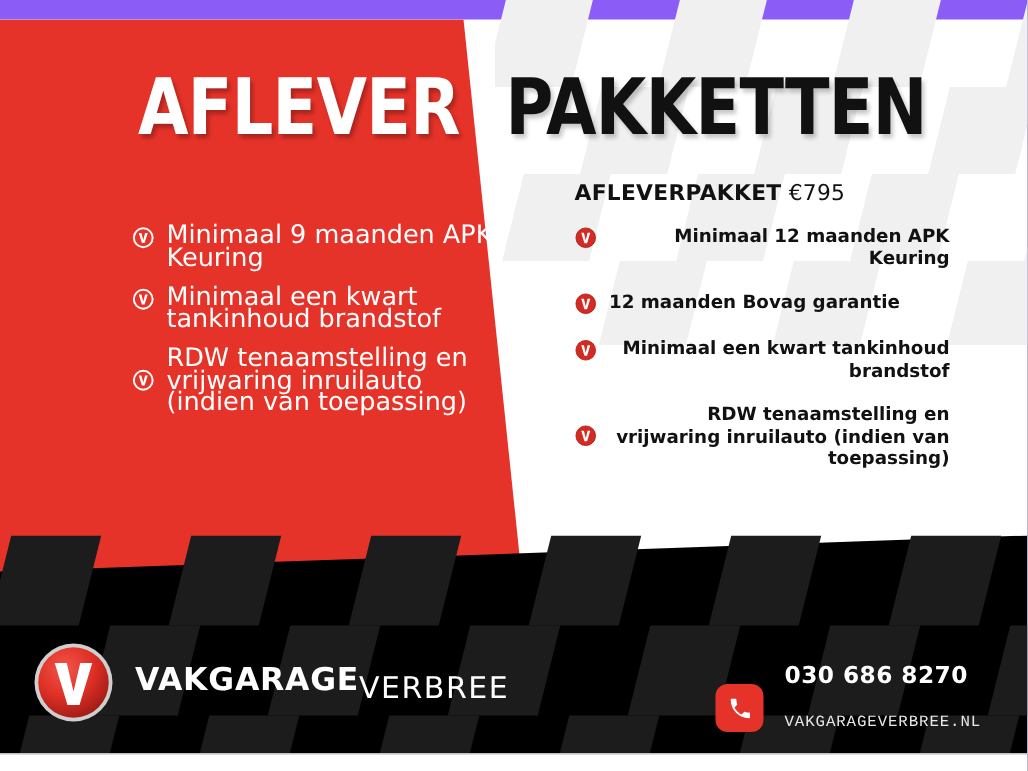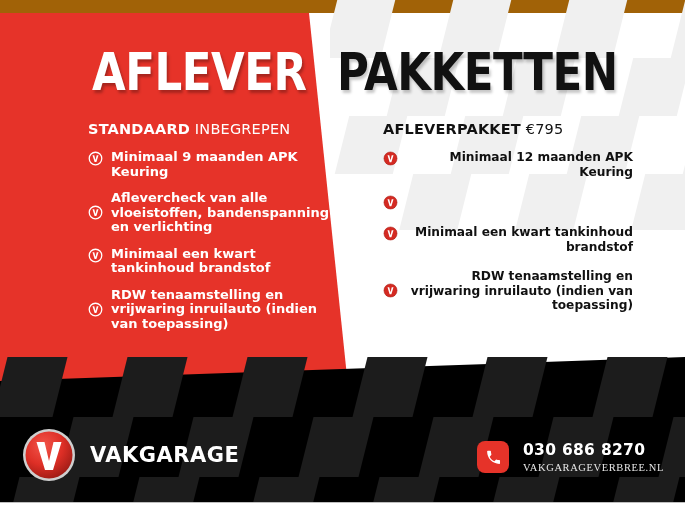--- a/index.html
+++ b/index.html
@@ -9,21 +9,21 @@
   }
   body {
     font-family: "Liberation Sans", sans-serif;
   }
 
   #poster {
     position: relative;
     width: 685px;
     height: 514px;
     overflow: hidden;
-    background: #a16207;
+    background: #8b5cf6;
   }
 
   
 
   .white-base {
     position: absolute;
     left: 0; top: 13px;
     width: 685px; height: 489px;
     background: #ffffff;
   }
@@ -148,22 +148,22 @@
   .item .bullet {
     flex: 0 0 auto;
     width: 15px;
     height: 15px;
     margin-right: 8px;
     margin-top: 1px;
     display: block;
   }
   .list-left .item .txt {
     color: #ffffff;
-    font-weight: bold;
-    font-size: 13px;
+    font-weight: normal;
+    font-size: 17px;
     line-height: 14.5px;
     font-family: "DejaVu Sans", sans-serif;
   }
   .list-right .item .txt {
     color: #111111;
     font-weight: bold;
     font-size: 12.2px;
     line-height: 14.5px;
     font-family: "DejaVu Sans", sans-serif;
   }
@@ -231,22 +231,22 @@
     color: #ffffff;
     font-weight: bold;
     font-size: 15.5px;
     letter-spacing: 0.3px;
     font-family: "DejaVu Sans", sans-serif;
   }
   .contact-text .site {
     color: #e8e8e8;
     font-size: 10.5px;
     letter-spacing: 0.6px;
-    margin-top: 3px;
-    font-family: Liberation Serif, serif;
+    margin-top: 17px;
+    font-family: Liberation Mono, monospace;
   }
 </style>
 </head>
 <body>
 
 <div id="poster">
 
   <div class="white-base"></div>
 
   <div class="checker-light" id="checkerLight">
@@ -291,43 +291,33 @@
       <div class="sq" style="width: 60px; height: 60px; left: 612px; top: 120px;"></div>
     </div>
 
   <div class="bottom-strip"></div>
 
   <div class="headline">
     <div class="word w-left">AFLEVER</div>
     <div class="word w-right">PAKKETTEN</div>
   </div>
 
-  <div class="subhead subhead-left">
-    <span class="strong">STANDAARD</span><span> </span><span class="light">INBEGREPEN</span>
-  </div>
 
   <div class="subhead subhead-right">
     <span class="strong">AFLEVERPAKKET</span><span> </span><span class="light">€795</span>
   </div>
 
   <div class="list list-left" id="listLeft">
       <div class="item">
         <span class="bullet"><svg viewBox="0 0 22 22">
   <circle cx="11" cy="11" r="9.2" fill="none" stroke="#ffffff" stroke-width="1.9"></circle>
   <path d="M6.6 6.4 L9.2 6.4 L11 13.2 L12.8 6.4 L15.4 6.4 L12.3 16.2 L9.7 16.2 Z" fill="#ffffff"></path>
 </svg></span>
         <span class="txt">Minimaal 9 maanden APK Keuring</span>
       </div>
-      <div class="item center">
-        <span class="bullet"><svg viewBox="0 0 22 22">
-  <circle cx="11" cy="11" r="9.2" fill="none" stroke="#ffffff" stroke-width="1.9"></circle>
-  <path d="M6.6 6.4 L9.2 6.4 L11 13.2 L12.8 6.4 L15.4 6.4 L12.3 16.2 L9.7 16.2 Z" fill="#ffffff"></path>
-</svg></span>
-        <span class="txt">Aflevercheck van alle vloeistoffen, bandenspanning en verlichting</span>
-      </div>
       <div class="item">
         <span class="bullet"><svg viewBox="0 0 22 22">
   <circle cx="11" cy="11" r="9.2" fill="none" stroke="#ffffff" stroke-width="1.9"></circle>
   <path d="M6.6 6.4 L9.2 6.4 L11 13.2 L12.8 6.4 L15.4 6.4 L12.3 16.2 L9.7 16.2 Z" fill="#ffffff"></path>
 </svg></span>
         <span class="txt">Minimaal een kwart tankinhoud brandstof</span>
       </div>
       <div class="item center">
         <span class="bullet"><svg viewBox="0 0 22 22">
   <circle cx="11" cy="11" r="9.2" fill="none" stroke="#ffffff" stroke-width="1.9"></circle>
@@ -345,20 +335,21 @@
   <path d="M6.6 6.2 L9.2 6.2 L11 13.4 L12.8 6.2 L15.4 6.2 L12.3 16.4 L9.7 16.4 Z" fill="#ffffff"></path>
 </svg></span>
         <span class="txt">Minimaal 12 maanden APK Keuring</span>
       </div>
       <div class="item">
         <span class="bullet"><svg viewBox="0 0 22 22">
   <circle cx="11" cy="11" r="9.6" fill="#d42a22"></circle>
   <circle cx="11" cy="11" r="9.6" fill="none" stroke="#a81d17" stroke-width="0.8"></circle>
   <path d="M6.6 6.2 L9.2 6.2 L11 13.4 L12.8 6.2 L15.4 6.2 L12.3 16.4 L9.7 16.4 Z" fill="#ffffff"></path>
 </svg></span>
+        <span class="txt">12 maanden Bovag garantie</span>
       </div>
       <div class="item">
         <span class="bullet"><svg viewBox="0 0 22 22">
   <circle cx="11" cy="11" r="9.6" fill="#d42a22"></circle>
   <circle cx="11" cy="11" r="9.6" fill="none" stroke="#a81d17" stroke-width="0.8"></circle>
   <path d="M6.6 6.2 L9.2 6.2 L11 13.4 L12.8 6.2 L15.4 6.2 L12.3 16.4 L9.7 16.4 Z" fill="#ffffff"></path>
 </svg></span>
         <span class="txt">Minimaal een kwart tankinhoud brandstof</span>
       </div>
       <div class="item center">
@@ -379,20 +370,21 @@
           <stop offset="55%" stop-color="#de2f26"></stop>
           <stop offset="100%" stop-color="#9d1b15"></stop>
         </radialGradient>
       </defs>
       <circle cx="27" cy="27" r="26" fill="#cfcfcf"></circle>
       <circle cx="27" cy="27" r="23.5" fill="url(#lg)"></circle>
       <path d="M14.5 14 L22.5 14 L27 33 L31.5 14 L39.5 14 L31 42 L23 42 Z" fill="#ffffff"></path>
     </svg>
     <div class="logo-text">
       <span class="l1">VAKGARAGE</span>
+      <span class="l2">VERBREE</span>
     </div>
   </div>
 
   <div class="contact-block">
     <div class="phone-badge">
       <svg width="17" height="17" viewBox="0 0 24 24">
         <path fill="#ffffff" d="M6.6 10.8c1.4 2.8 3.8 5.1 6.6 6.6l2.2-2.2c.3-.3.7-.4 1.1-.2 1.2.4 2.4.6 3.7.6.6 0 1 .4 1 1V20c0 .6-.4 1-1 1C10.8 21 3 13.2 3 3.6c0-.6.4-1 1-1h3.4c.6 0 1 .4 1 1 0 1.3.2 2.5.6 3.7.1.4 0 .8-.2 1.1l-2.2 2.4z"></path>
       </svg>
     </div>
     <div class="contact-text">

